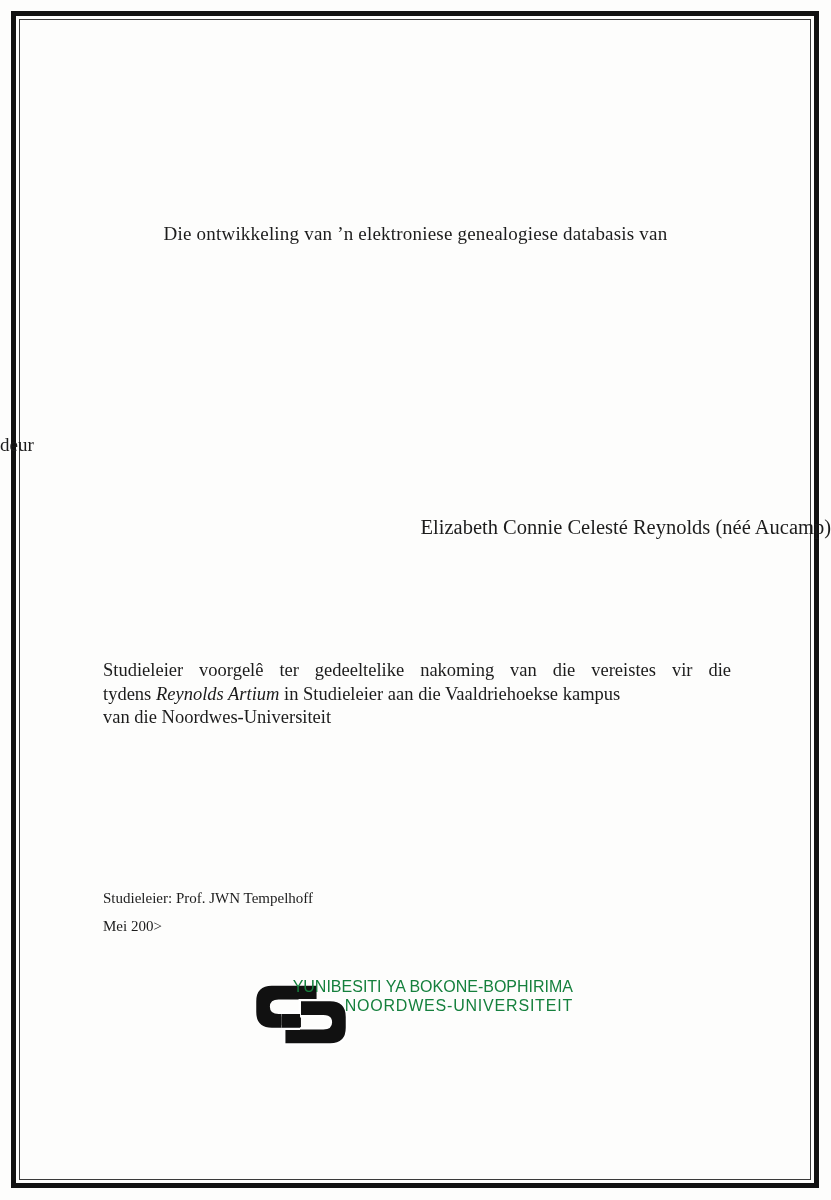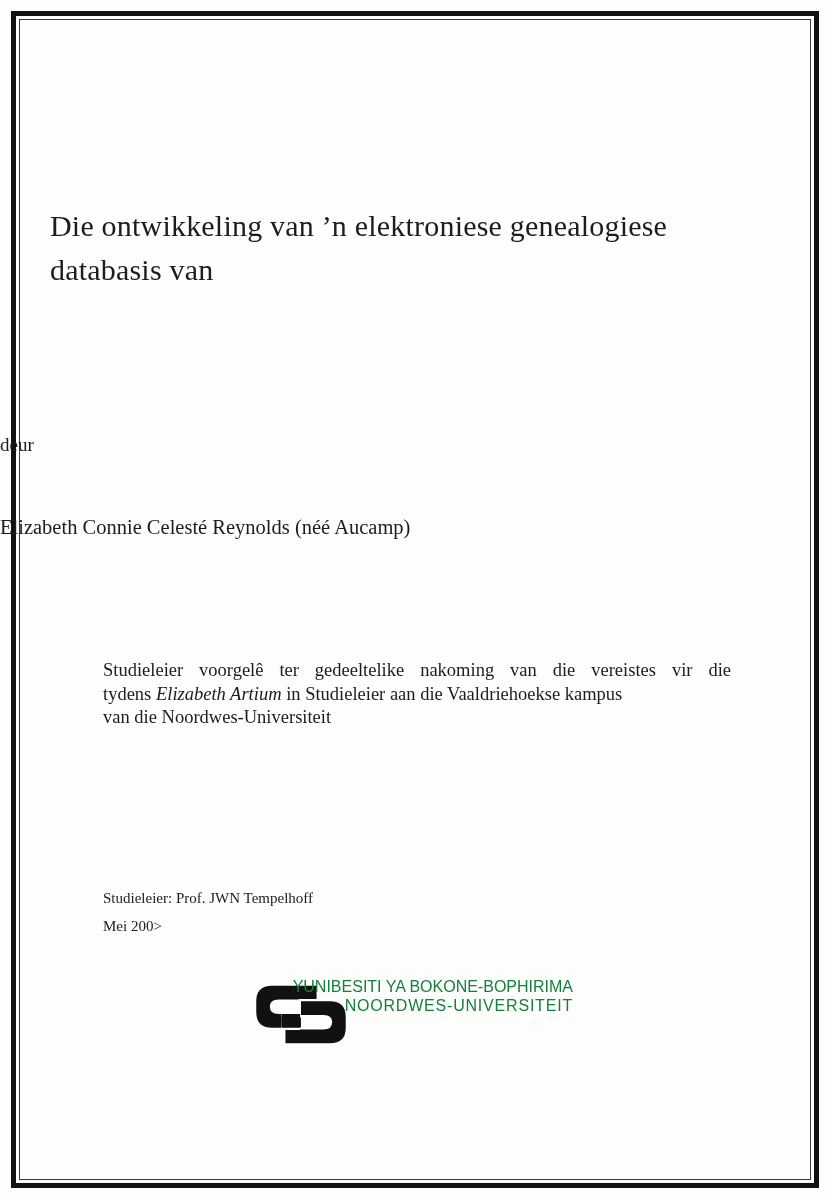--- a/index.html
+++ b/index.html
@@ -21,36 +21,36 @@
     left: 11px; top: 11px; right: 12px; bottom: 12px;
     border: 5px solid #111;
   }
   .frame-inner {
     position: absolute;
     left: 19px; top: 19px; right: 20px; bottom: 20px;
     border: 1px solid #3a3a3a;
   }
   .title {
     position: absolute;
-    left: 50px; right: 50px; top: 204px;
-    text-align: left;
-    font-size: 30px;
+    left: 50px; right: 50px; top: 212px;
+    text-align: center;
+    font-size: 19px;
     line-height: 44px;
     letter-spacing: 0.2px;
   }
   .byline {
     position: absolute;
     left: 0; right: 0; top: 434px;
     text-align: left;
     font-size: 19px;
   }
   .author {
     position: absolute;
     left: 0; right: 0; top: 516px;
-    text-align: left;
+    text-align: right;
     font-size: 20.5px;
   }
   .statement {
     position: absolute;
     left: 103px; top: 659px;
     width: 628px;
     font-size: 18.5px;
     line-height: 23.5px;
   }
   .st-line1 {
@@ -97,21 +97,21 @@
   <div class="title">
     <div>Die ontwikkeling van ’n elektroniese genealogiese databasis van</div>
   </div>
 
   <div class="byline">deur</div>
 
   <div class="author">Elizabeth Connie Celesté Reynolds (néé Aucamp)</div>
 
   <div class="statement">
     <div class="st-line1">Studieleier voorgelê ter gedeeltelike nakoming van die vereistes vir die</div>
-    <div><span>tydens </span><span class="it">Elizabeth Artium</span><span> in Studieleier aan die Vaaldriehoekse kampus</span></div>
+    <div><span>tydens </span><span class="it">Reynolds Artium</span><span> in Studieleier aan die Vaaldriehoekse kampus</span></div>
     <div>van die Noordwes-Universiteit</div>
   </div>
 
   <div class="supervisor">
     <div>Studieleier: Prof. JWN Tempelhoff</div>
     <div>Mei 200&gt;</div>
   </div>
 
   <div class="logo">
     <svg class="logo-mark" width="98" height="71" viewBox="0 0 100 73" aria-hidden="true">

